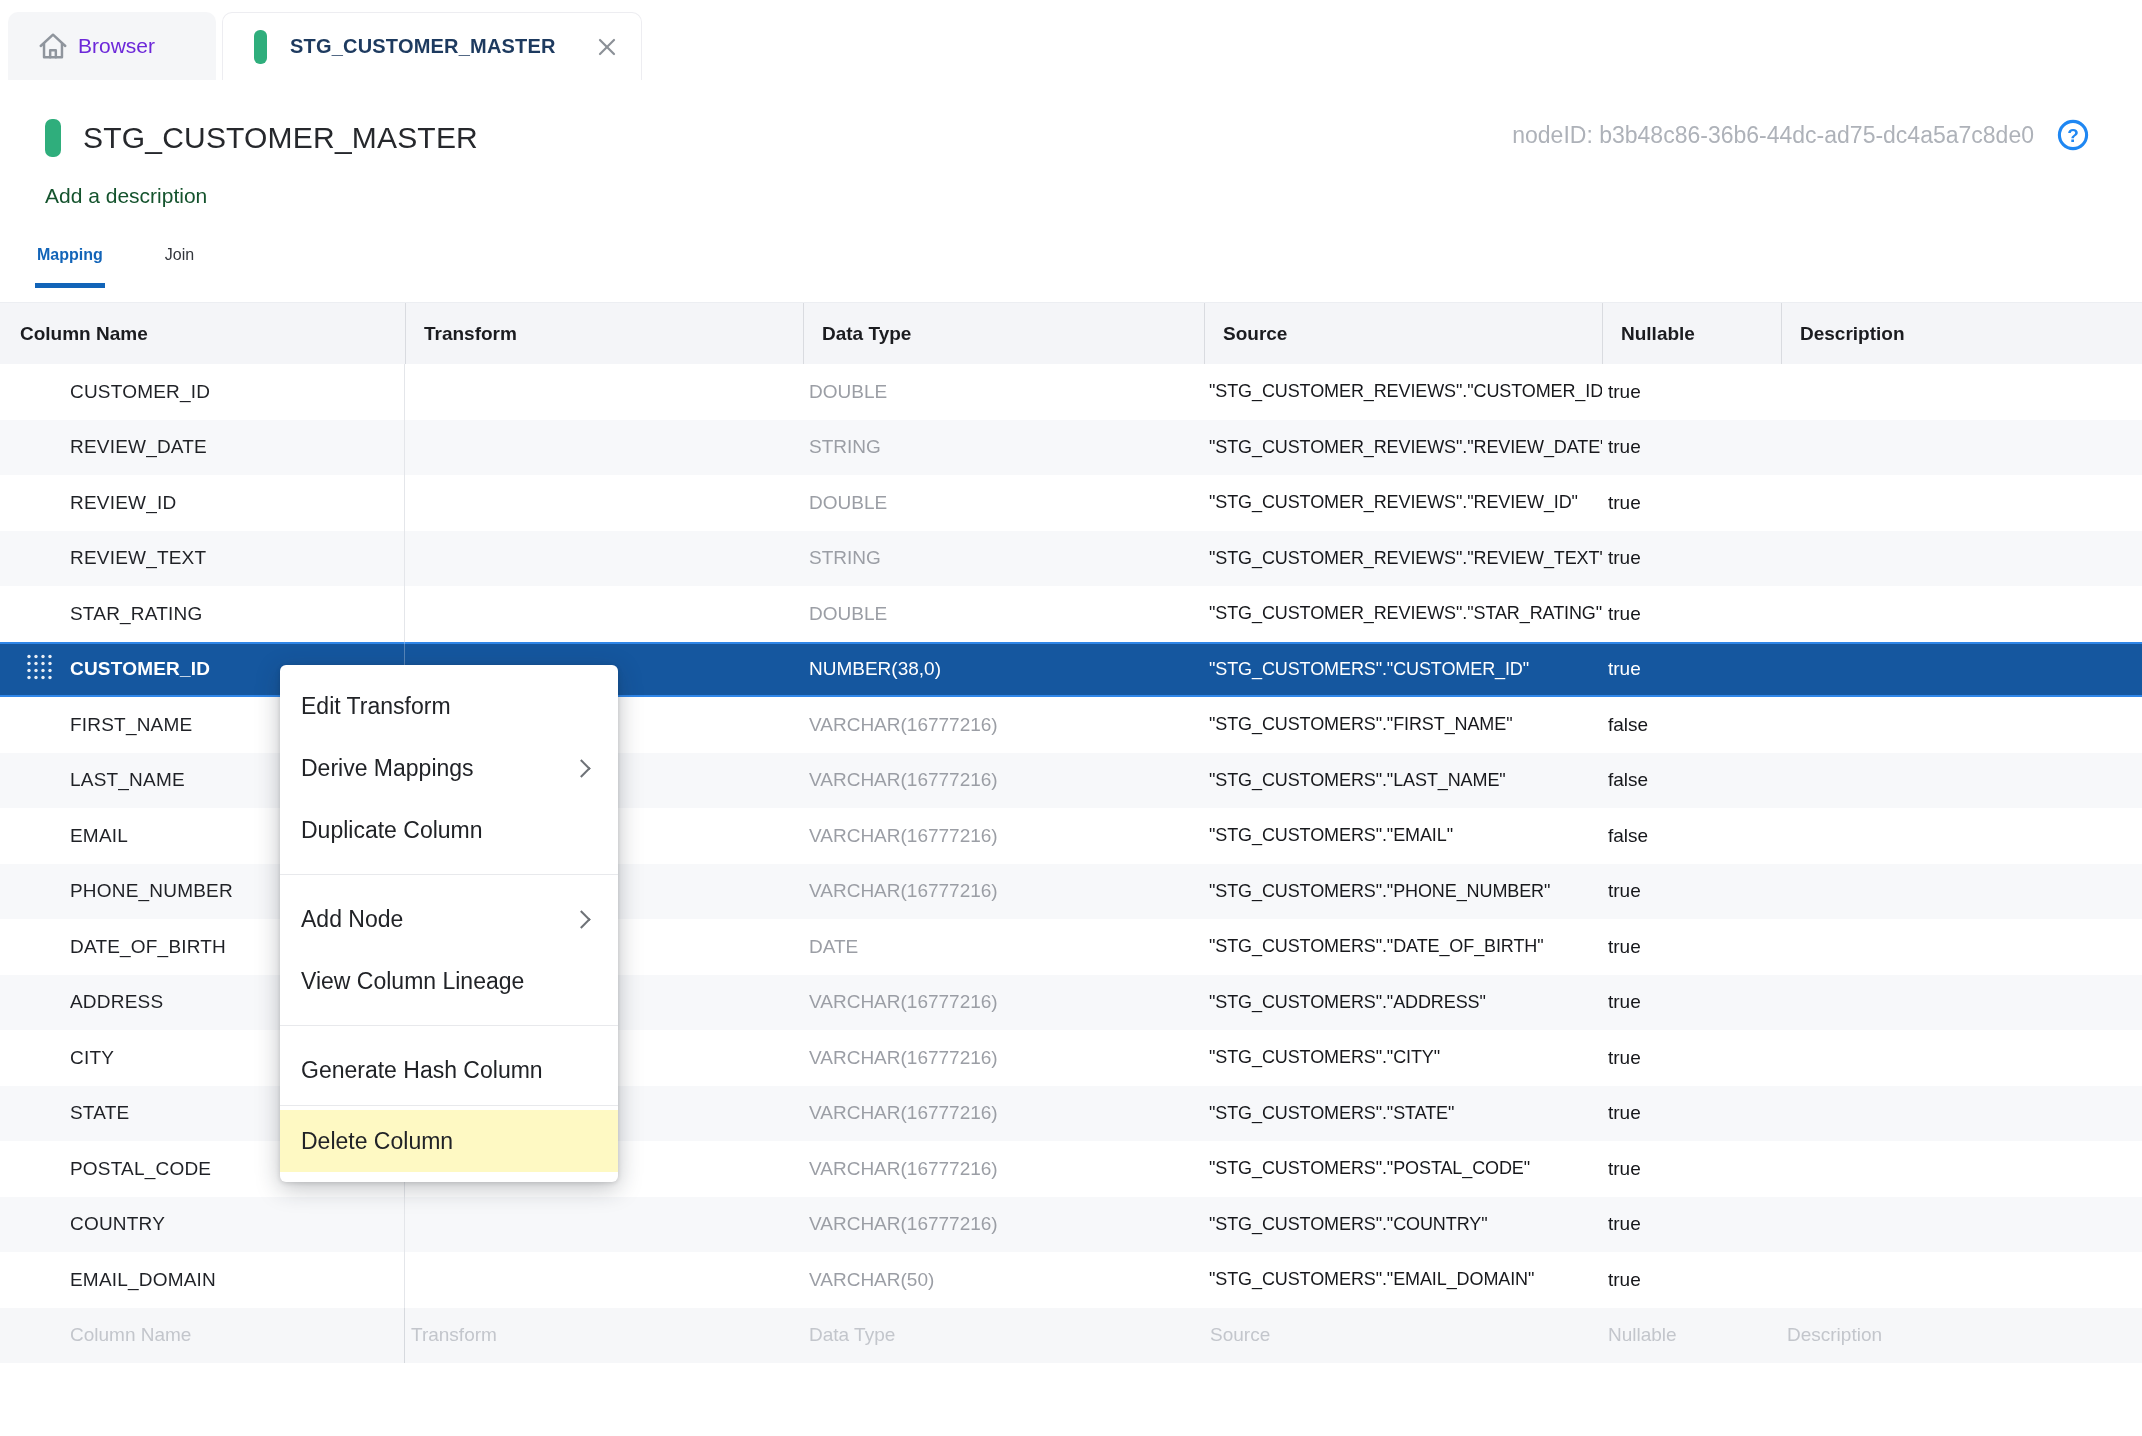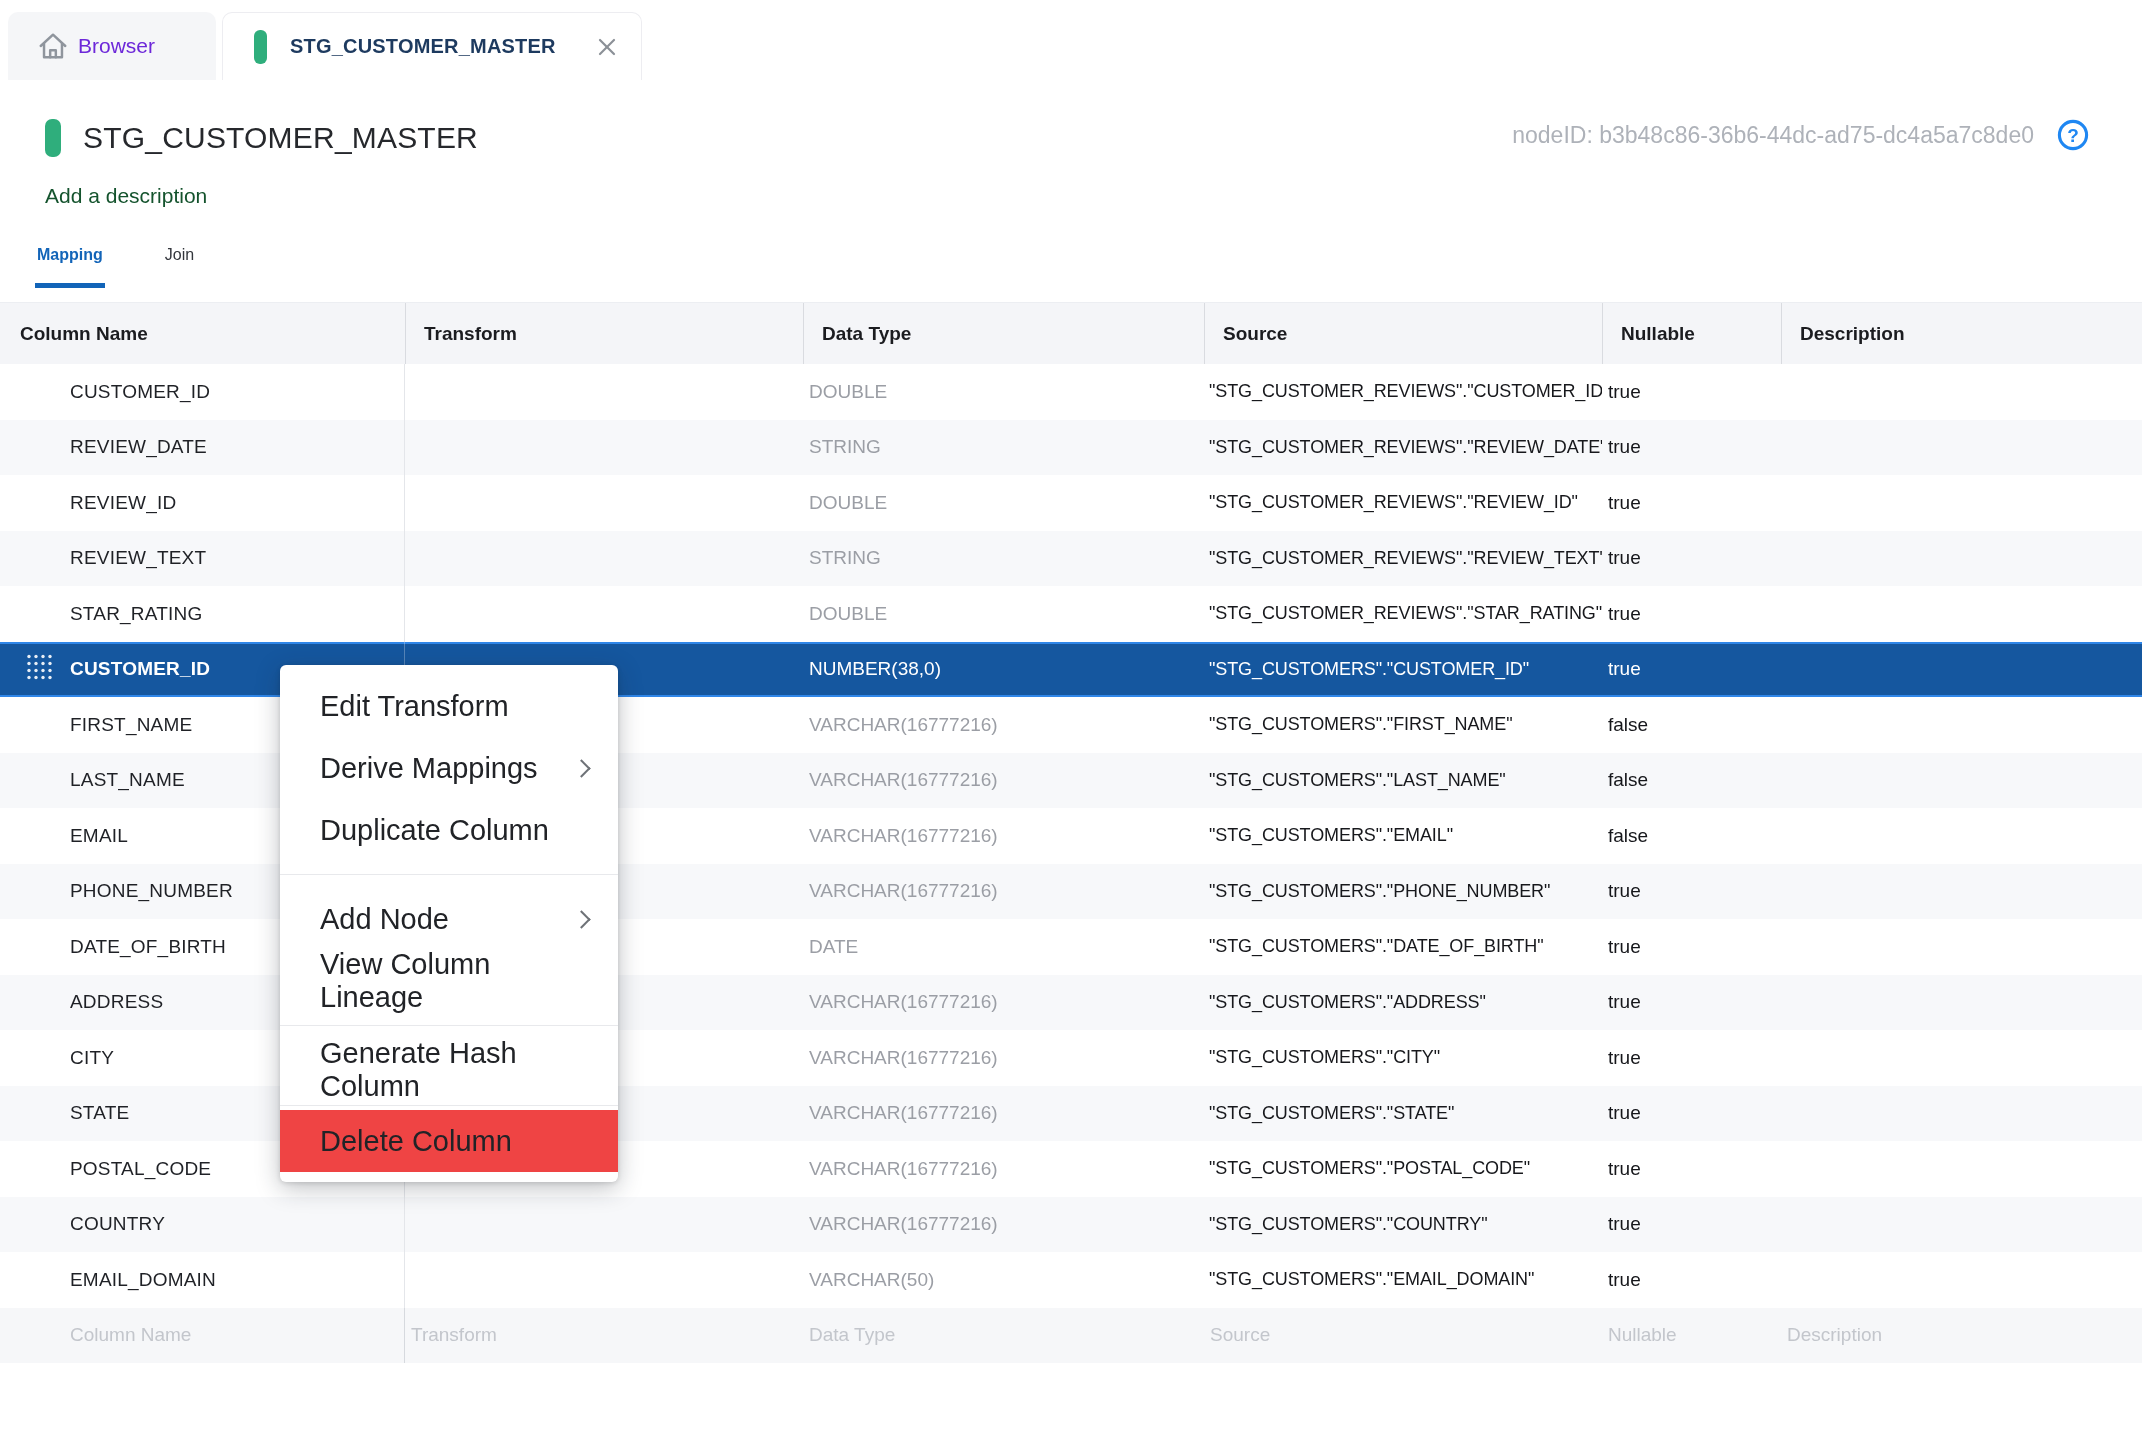--- a/index.html
+++ b/index.html
@@ -69,23 +69,23 @@
   .t-row.selected .drag-handle{display:block;position:absolute;left:26px;top:50%;transform:translateY(-50%);}
 
   .ghost-row{height:55.5px;background:#f6f7f9;}
   .ghost-row .cell{display:flex;align-items:center;font-size:19px;color:#c3c6cc;
     white-space:nowrap;overflow:hidden;padding-left:6px;}
   .ghost-row .cell:first-child{padding-left:70px;border-right:1px solid #d6d9de;}
 
   
   .context-menu{position:absolute;left:280px;top:665px;width:338px;background:#fff;border-radius:6px;
     box-shadow:0 6px 24px rgba(30,35,45,.28),0 1px 5px rgba(0,0,0,.14);padding:10px 0;z-index:9;}
-  .menu-item{height:62px;display:flex;align-items:center;padding:0 26px 0 40px;
-    font-size:29px;color:#212327;cursor:pointer;}
-  .menu-item.highlighted{background:#ef4444;}
+  .menu-item{height:62px;display:flex;align-items:center;padding:0 26px 0 21px;
+    font-size:23px;color:#212327;cursor:pointer;}
+  .menu-item.highlighted{background:#fef9c3;}
   .menu-item .chevron{margin-left:auto;width:13px;height:13px;border-top:2.5px solid #6e7277;
     border-right:2.5px solid #6e7277;transform:rotate(45deg);margin-right:4px;}
   .menu-divider{border:none;border-top:1px solid #e8e9ec;margin:13px 0;}
   .menu-divider.tight{margin:4px 0;}
 </style>
 </head>
 <body>
 
 <div class="stage">
 

